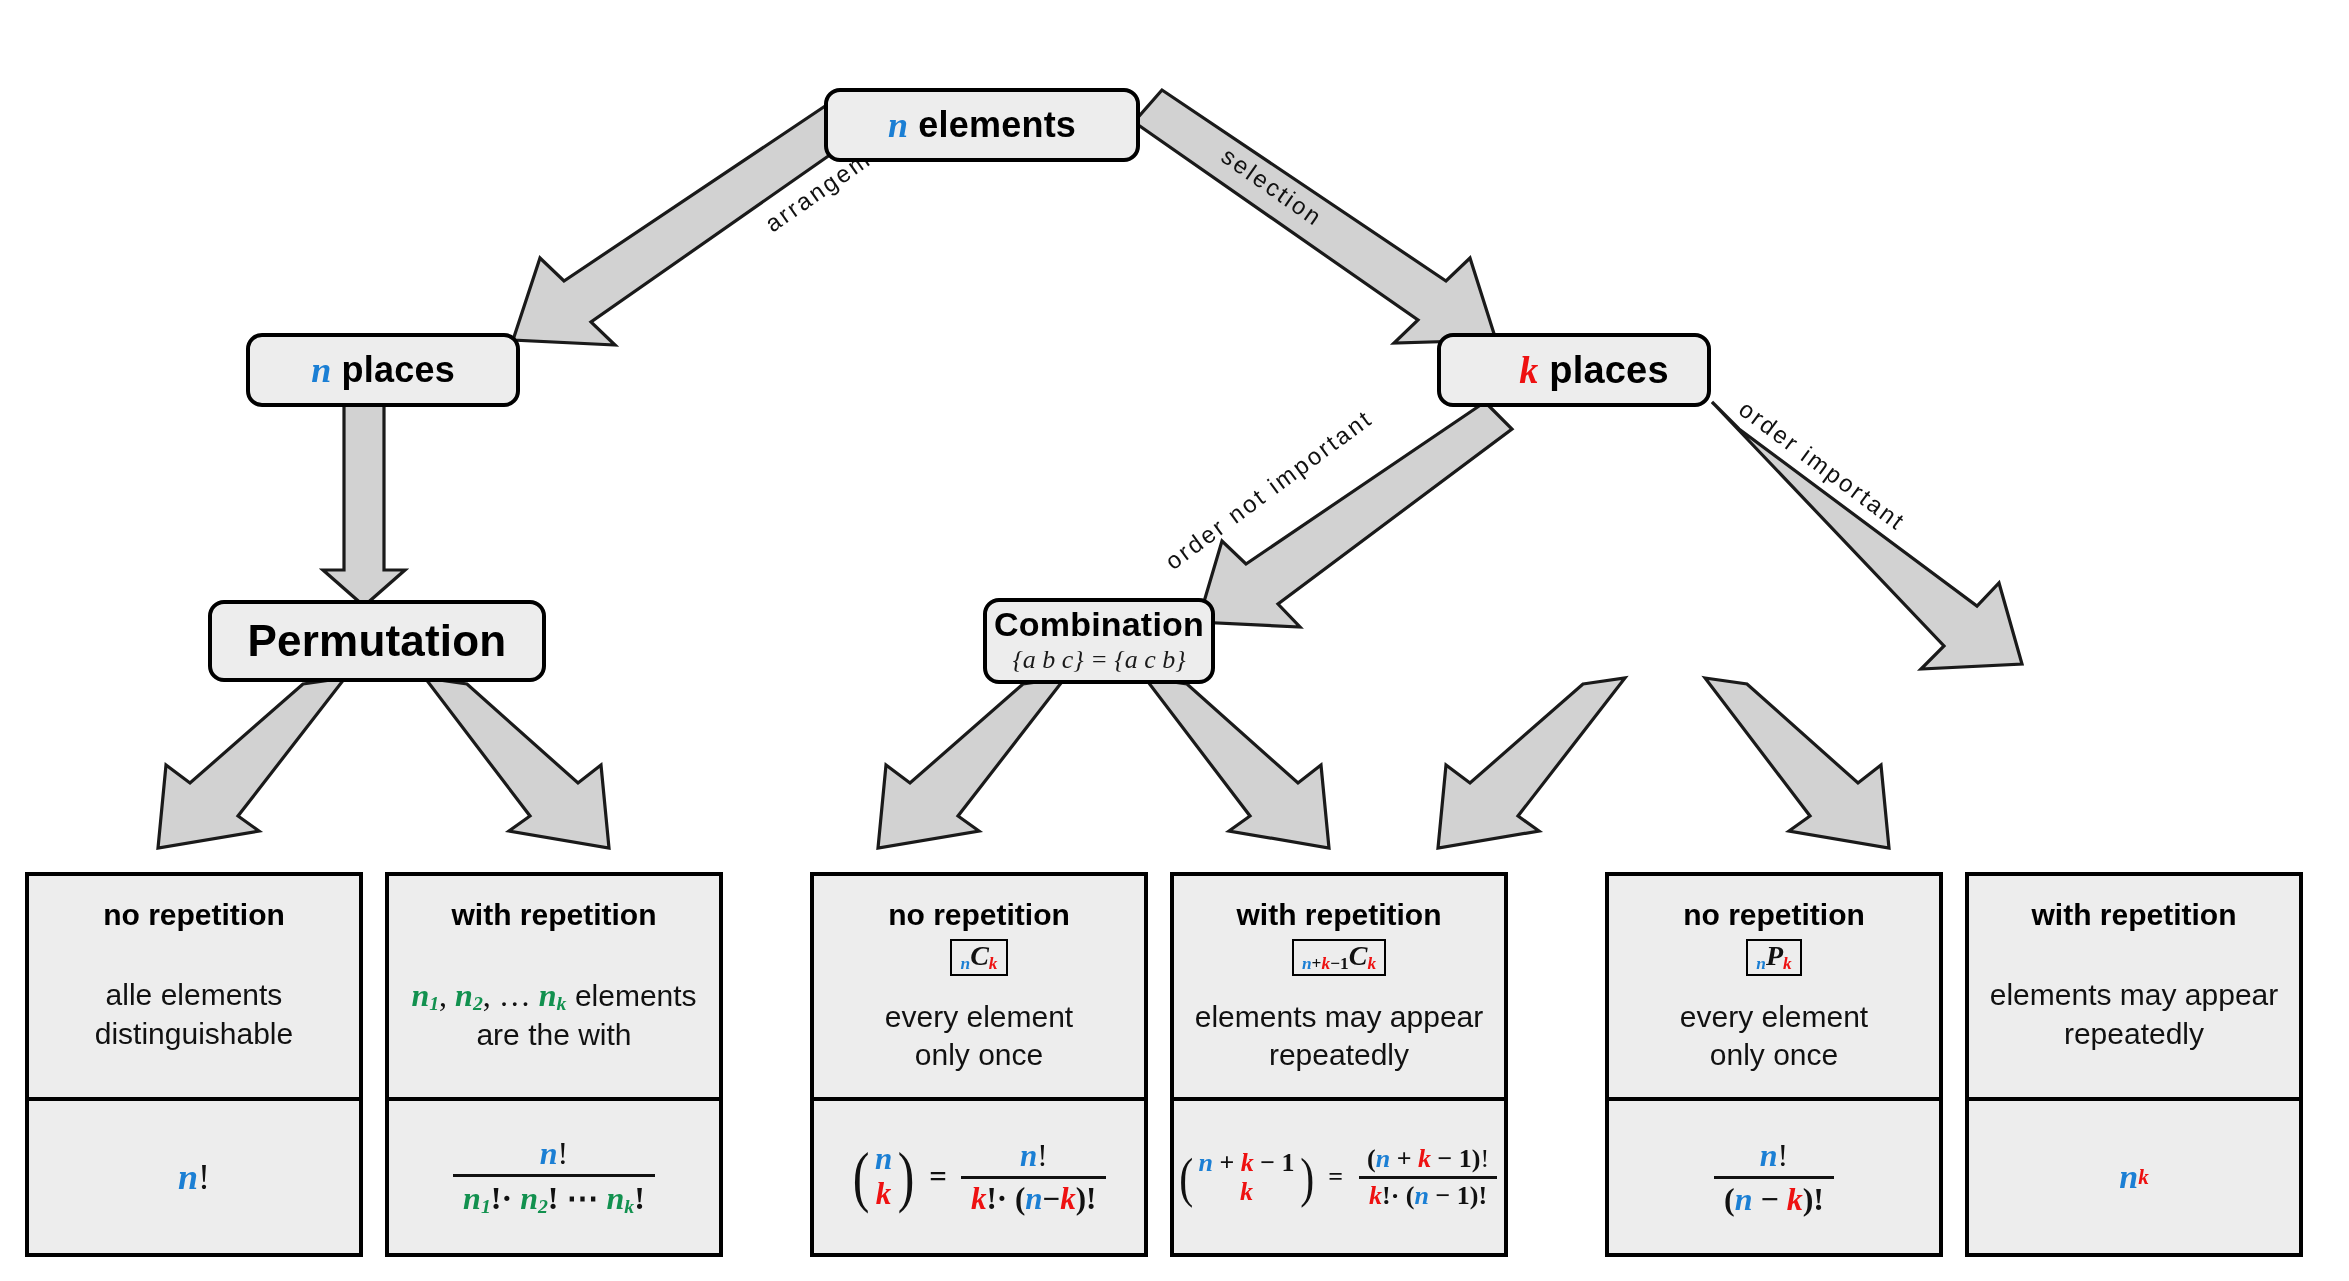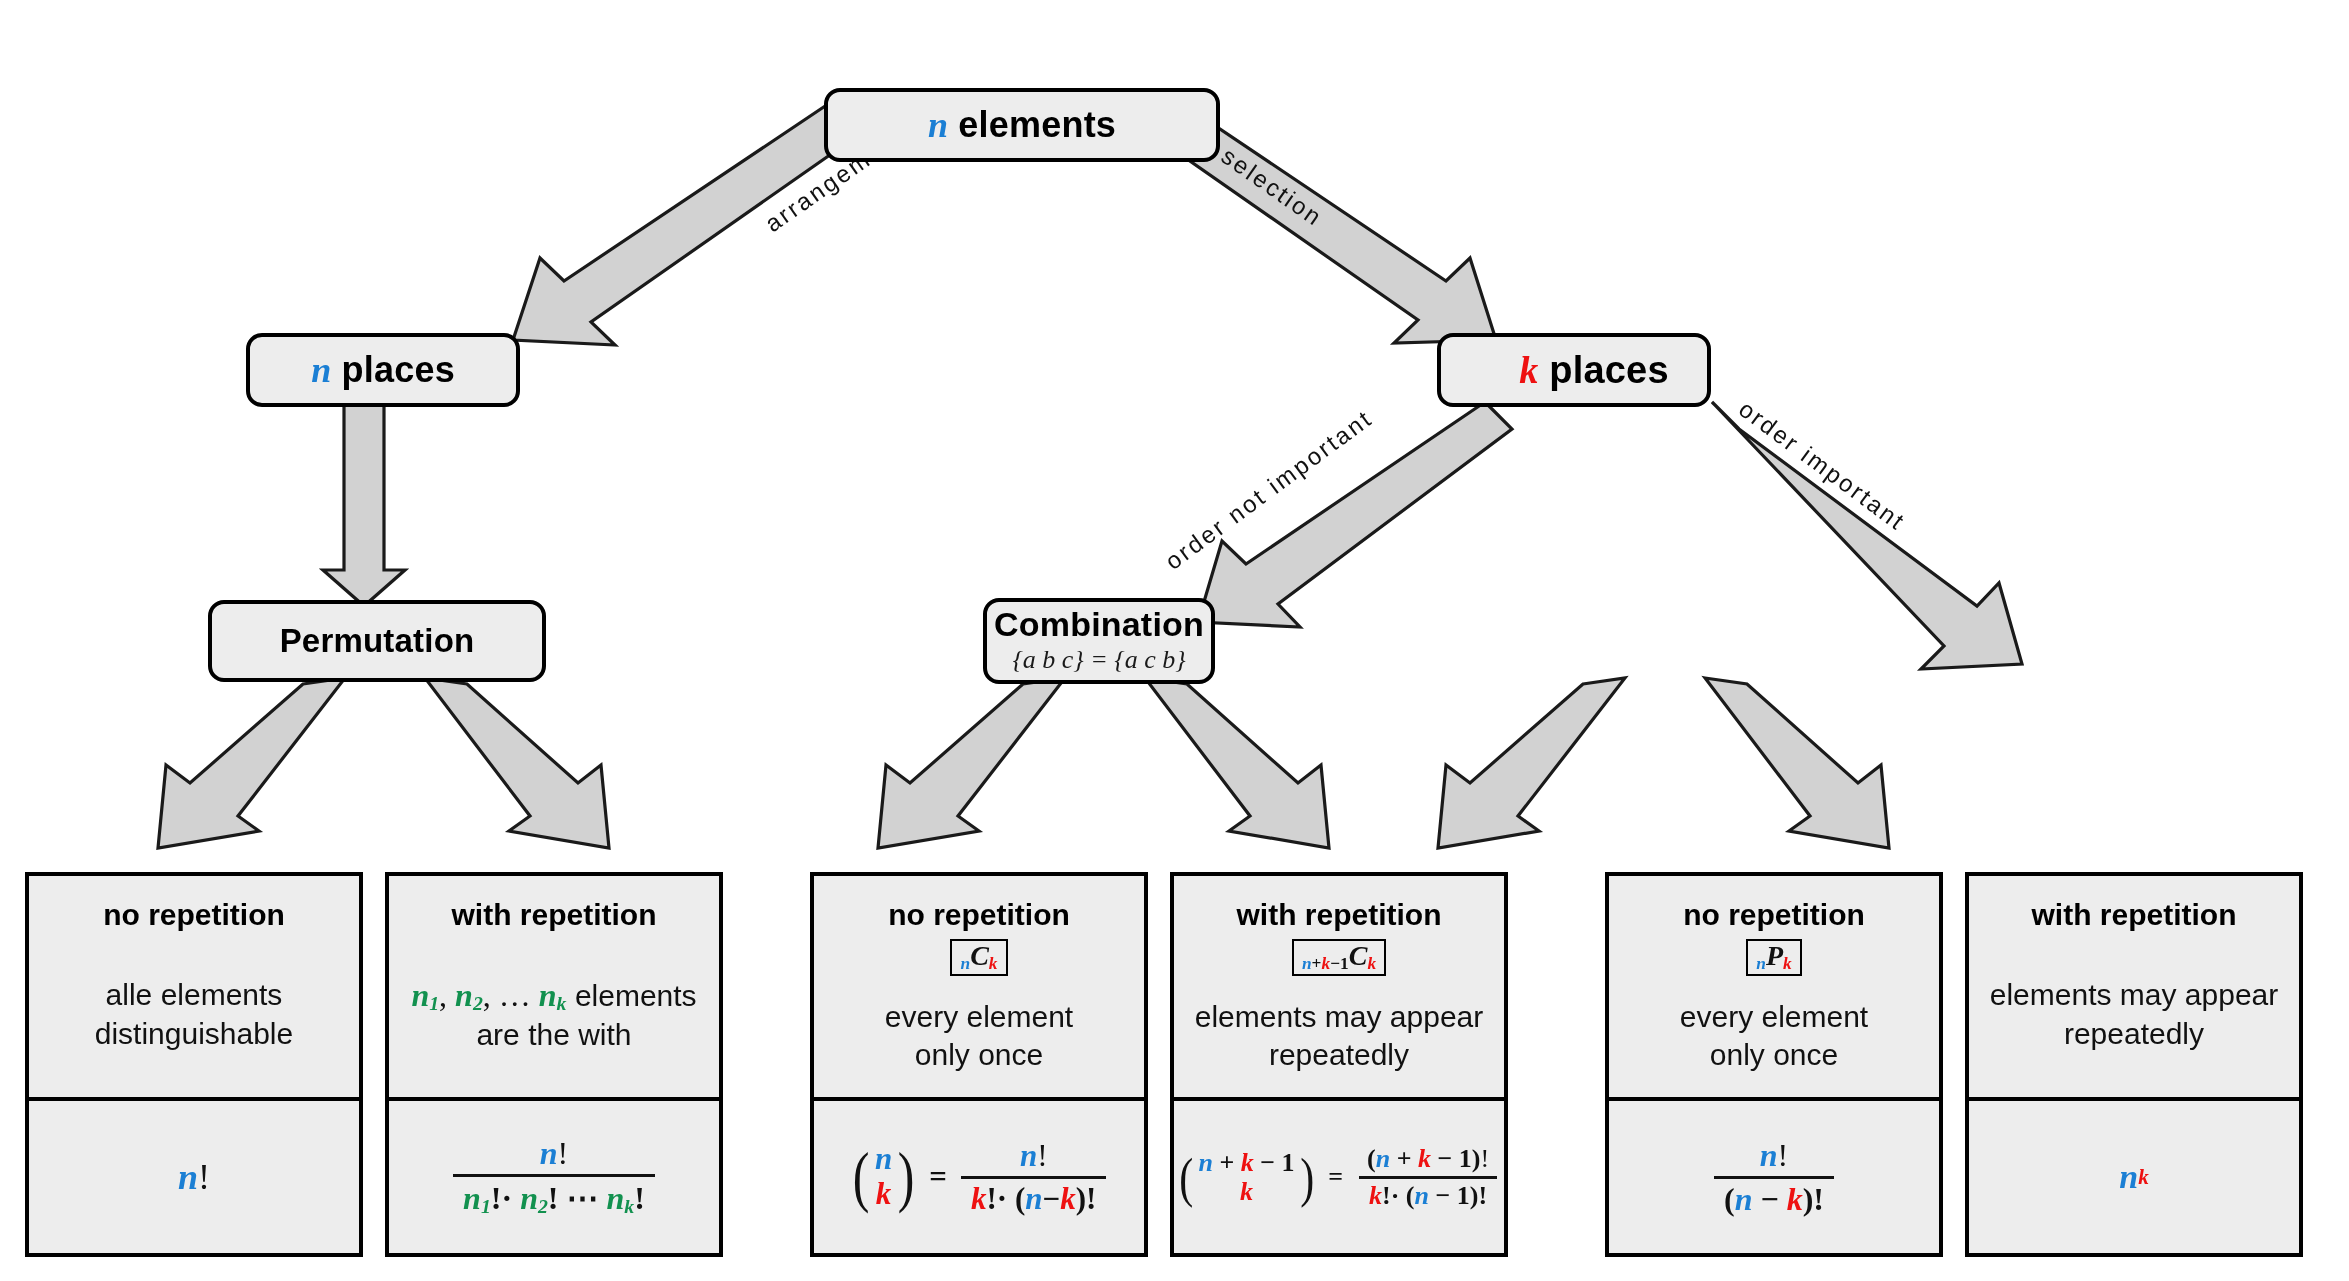--- a/index.html
+++ b/index.html
@@ -113,40 +113,40 @@
   </svg>
 
   <div class="edge-label" style="left:760px; top:215px; transform:rotate(-35deg);">arrangement</div>
 
   <div class="edge-label" style="left:1232px; top:142px; transform:rotate(35deg);">selection</div>
 
   <div class="edge-label" style="left:1160px; top:553px; transform:rotate(-36.5deg);">order not important</div>
 
   <div class="edge-label" style="left:1750px; top:395px; transform:rotate(36.5deg);">order important</div>
 
-  <div class="node round" style="left:824px; top:88px; width:396px; height:74px; font-size:36px;">
+  <div class="node round" style="left:824px; top:88px; width:316px; height:74px; font-size:36px;">
     <div class="node-title">
       <span class="nblue m">n</span><span> elements</span>
     </div>
   </div>
 
   <div class="node round" style="left:246px; top:333px; width:274px; height:74px; font-size:36px;">
     <div class="node-title">
       <span class="nblue m">n</span><span> places</span>
     </div>
   </div>
 
   <div class="node round" style="left:1437px; top:333px; width:274px; height:74px; font-size:38px;padding-left:40px;">
     <div class="node-title">
       <span class="kred m">k</span><span> places</span>
     </div>
   </div>
 
   <div class="node round" style="left:208px; top:600px; width:338px; height:82px;">
-    <div class="node-title" style="font-size:33px;">Permutation</div>
+    <div class="node-title" style="font-size:44px;">Permutation</div>
   </div>
 
   <div class="node round" style="left:983px; top:598px; width:232px; height:86px;">
     <div class="node-title" style="font-size:34px;line-height:1.05;">Combination</div>
     <div class="node-sub" style="font-size:26px;margin-top:2px;">{a b c} = {a c b}</div>
   </div>
 
 
   <div class="leafbox" style="left:25px; top:872px; width:338px; height:385px;">
     <div class="leaf-top">

